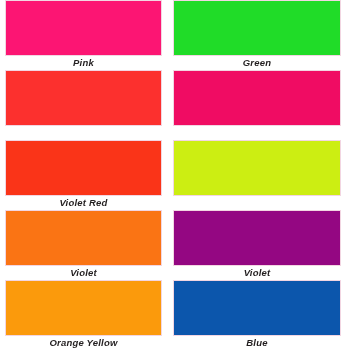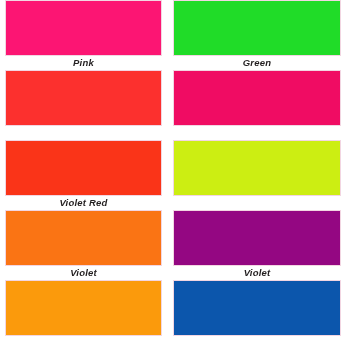--- a/index.html
+++ b/index.html
@@ -106,20 +106,22 @@
       </div>
       <div class="swatch-cell right">
         <div class="swatch-chip" style="background-color: rgb(148, 7, 130);"></div>
         <div class="swatch-label">Violet</div>
       </div>
     </div>
 
     <div class="swatch-row">
       <div class="swatch-cell left">
         <div class="swatch-chip" style="background-color: rgb(251, 154, 12);"></div>
+        <div class="swatch-label">Orange Yellow</div>
       </div>
       <div class="swatch-cell right">
         <div class="swatch-chip" style="background-color: rgb(12, 86, 172);"></div>
+        <div class="swatch-label">Blue</div>
       </div>
     </div>
 
   </div>
 </div>
 
 </body></html>

